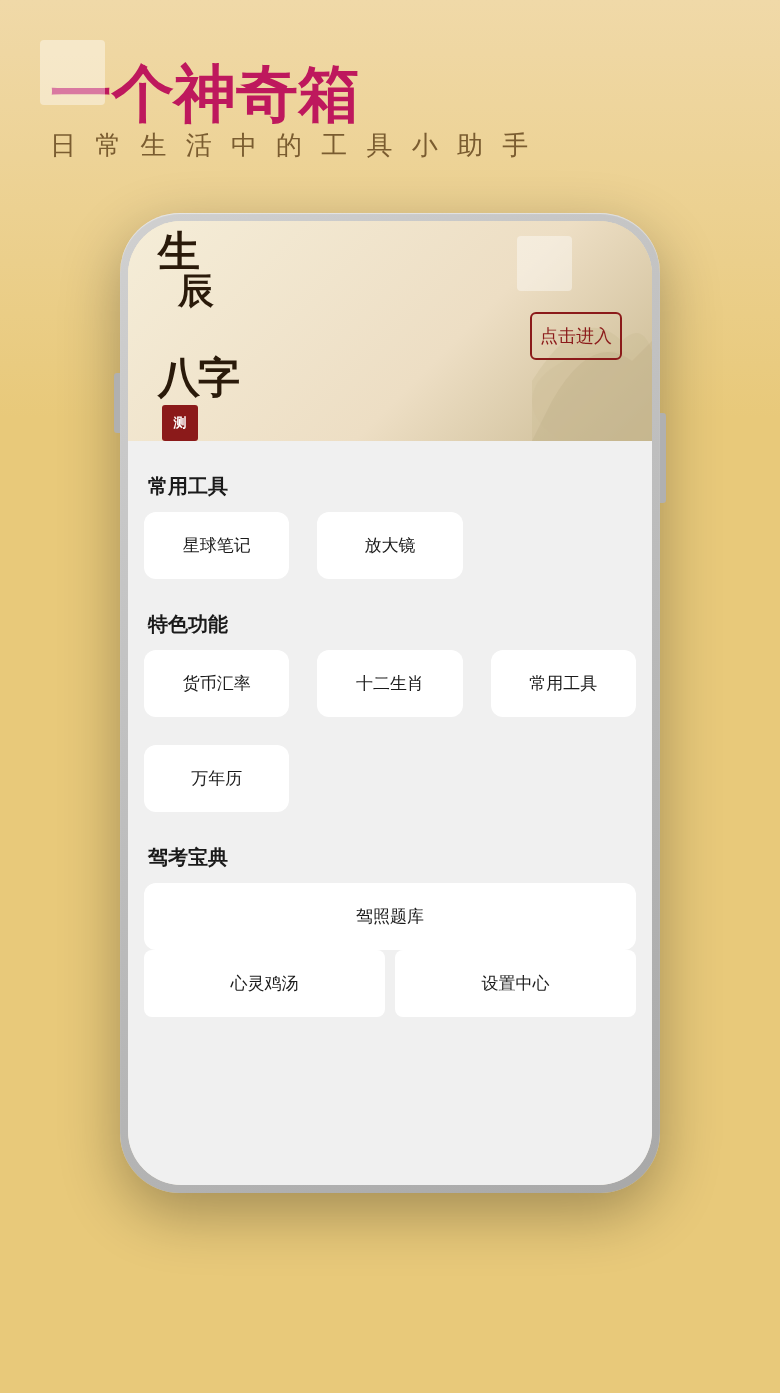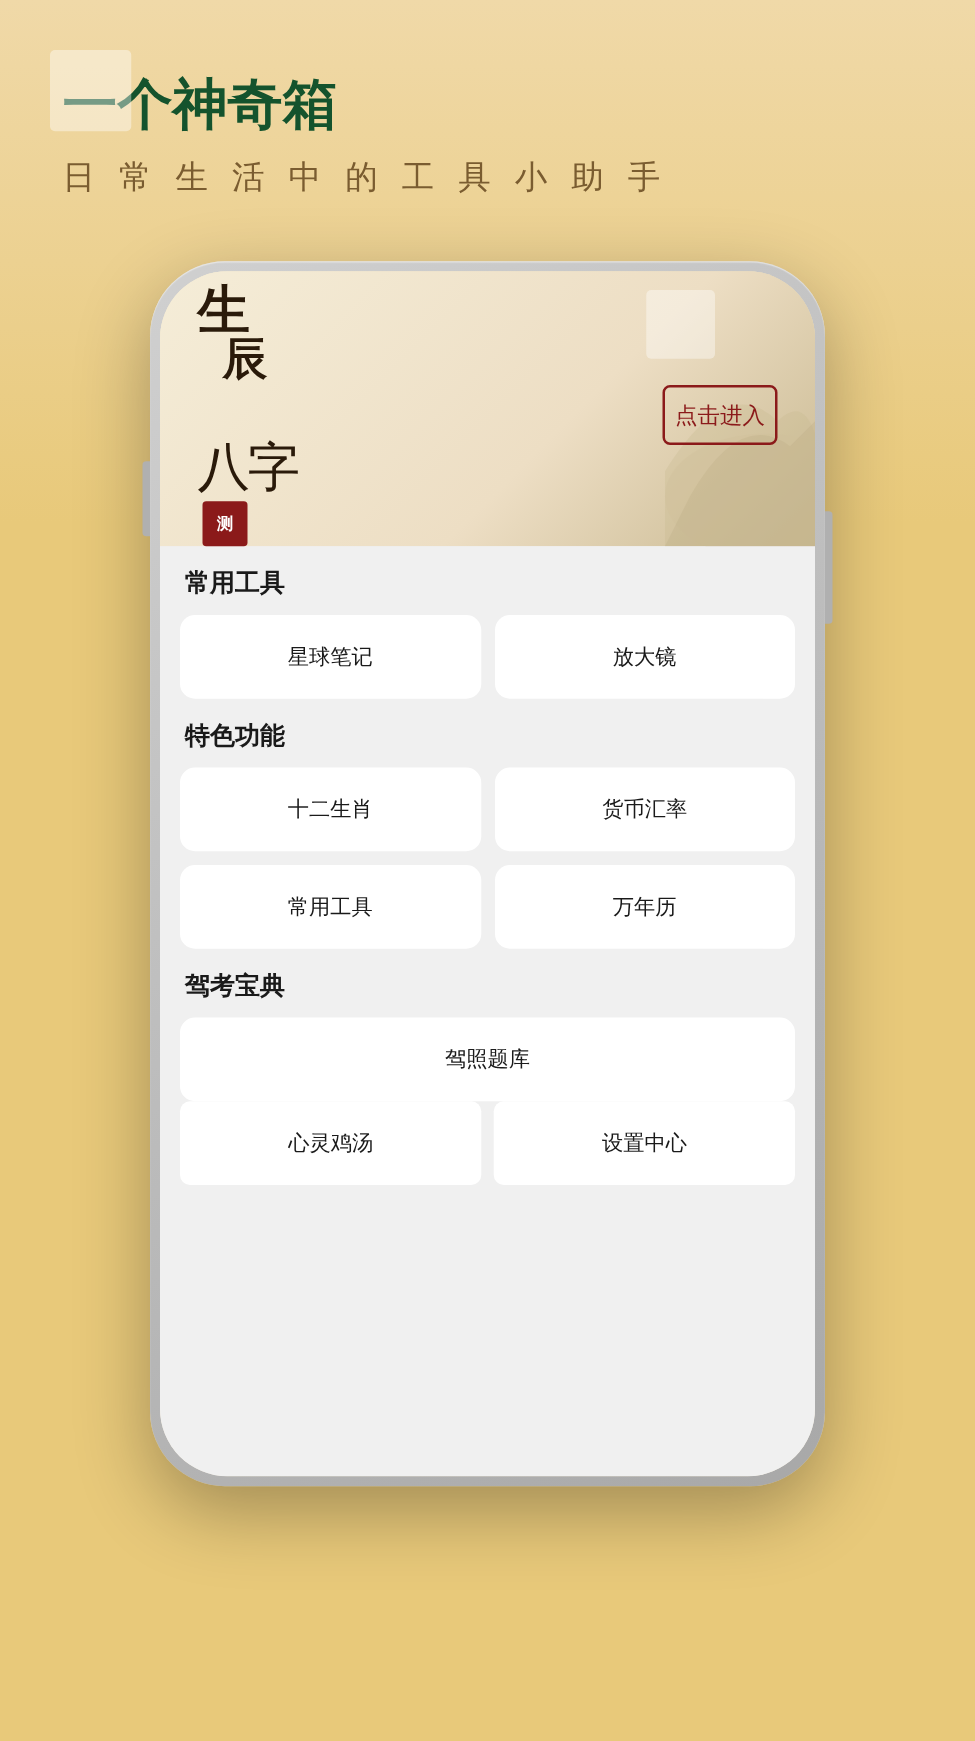--- a/index.html
+++ b/index.html
@@ -11,25 +11,24 @@
       overflow: hidden;
       position: relative;
     }
 
     .hero-section {
       padding: 60px 50px 30px 50px;
       text-align: left;
     }
 
     .hero-title {
-      font-size: 44px;
+      font-size: 62px;
       font-weight: 900;
-      color: #14532d;
+      color: #be185d;
       line-height: 1.1;
-      margin-bottom: 16px;
     }
 
     .hero-subtitle {
       font-size: 26px;
       color: #7a5c30;
       letter-spacing: 6px;
       font-weight: 400;
     }
 
     
@@ -160,21 +159,21 @@
       font-size: 36px;
       font-weight: 900;
       color: #2a1a0a;
       line-height: 1;
       margin-left: 20px;
       letter-spacing: -2px;
     }
 
     .calli-line3 {
       font-size: 42px;
-      font-weight: 400;
+      font-weight: 700;
       color: #2a1a0a;
       line-height: 1;
       letter-spacing: -2px;
       margin-top: 48px;
     }
 
     .seal-stamp {
       width: 36px;
       height: 36px;
       background: #8b1a1a;
@@ -208,37 +207,37 @@
 
     
     .screen-content {
       background: #f0f0f0;
       height: calc(100% - 220px);
       overflow: hidden;
       position: relative;
     }
 
     .content-scroll {
-      padding: 16px 16px;
+      padding: 32px 16px;
       background: #f0f0f0;
     }
 
     .section-title {
       font-size: 20px;
       font-weight: 700;
       color: #1a1a1a;
       margin-bottom: 12px;
       margin-left: 4px;
     }
 
     .tools-grid {
       display: grid;
-      grid-template-columns: 1fr 1fr;
-      gap: 11px;
-      margin-bottom: 16px;
+      grid-template-columns: 1fr 1fr 1fr;
+      gap: 28px;
+      margin-bottom: 32px;
     }
 
     .tool-card {
       background: white;
       border-radius: 12px;
       padding: 22px 16px;
       text-align: center;
       font-size: 17px;
       color: #1a1a1a;
       cursor: pointer;
@@ -317,22 +316,22 @@
         <div class="content-scroll">
 
           <div class="section-title">常用工具</div>
           <div class="tools-grid">
             <div class="tool-card">星球笔记</div>
             <div class="tool-card">放大镜</div>
           </div>
 
           <div class="section-title">特色功能</div>
           <div class="tools-grid">
+            <div class="tool-card">货币汇率</div>
             <div class="tool-card">十二生肖</div>
-            <div class="tool-card">货币汇率</div>
             <div class="tool-card">常用工具</div>
             <div class="tool-card">万年历</div>
           </div>
 
           <div class="section-title">驾考宝典</div>
           <div class="single-card">驾照题库</div>
 
           <div class="bottom-row">
             <div class="bottom-card">心灵鸡汤</div>
             <div class="bottom-card">设置中心</div>

